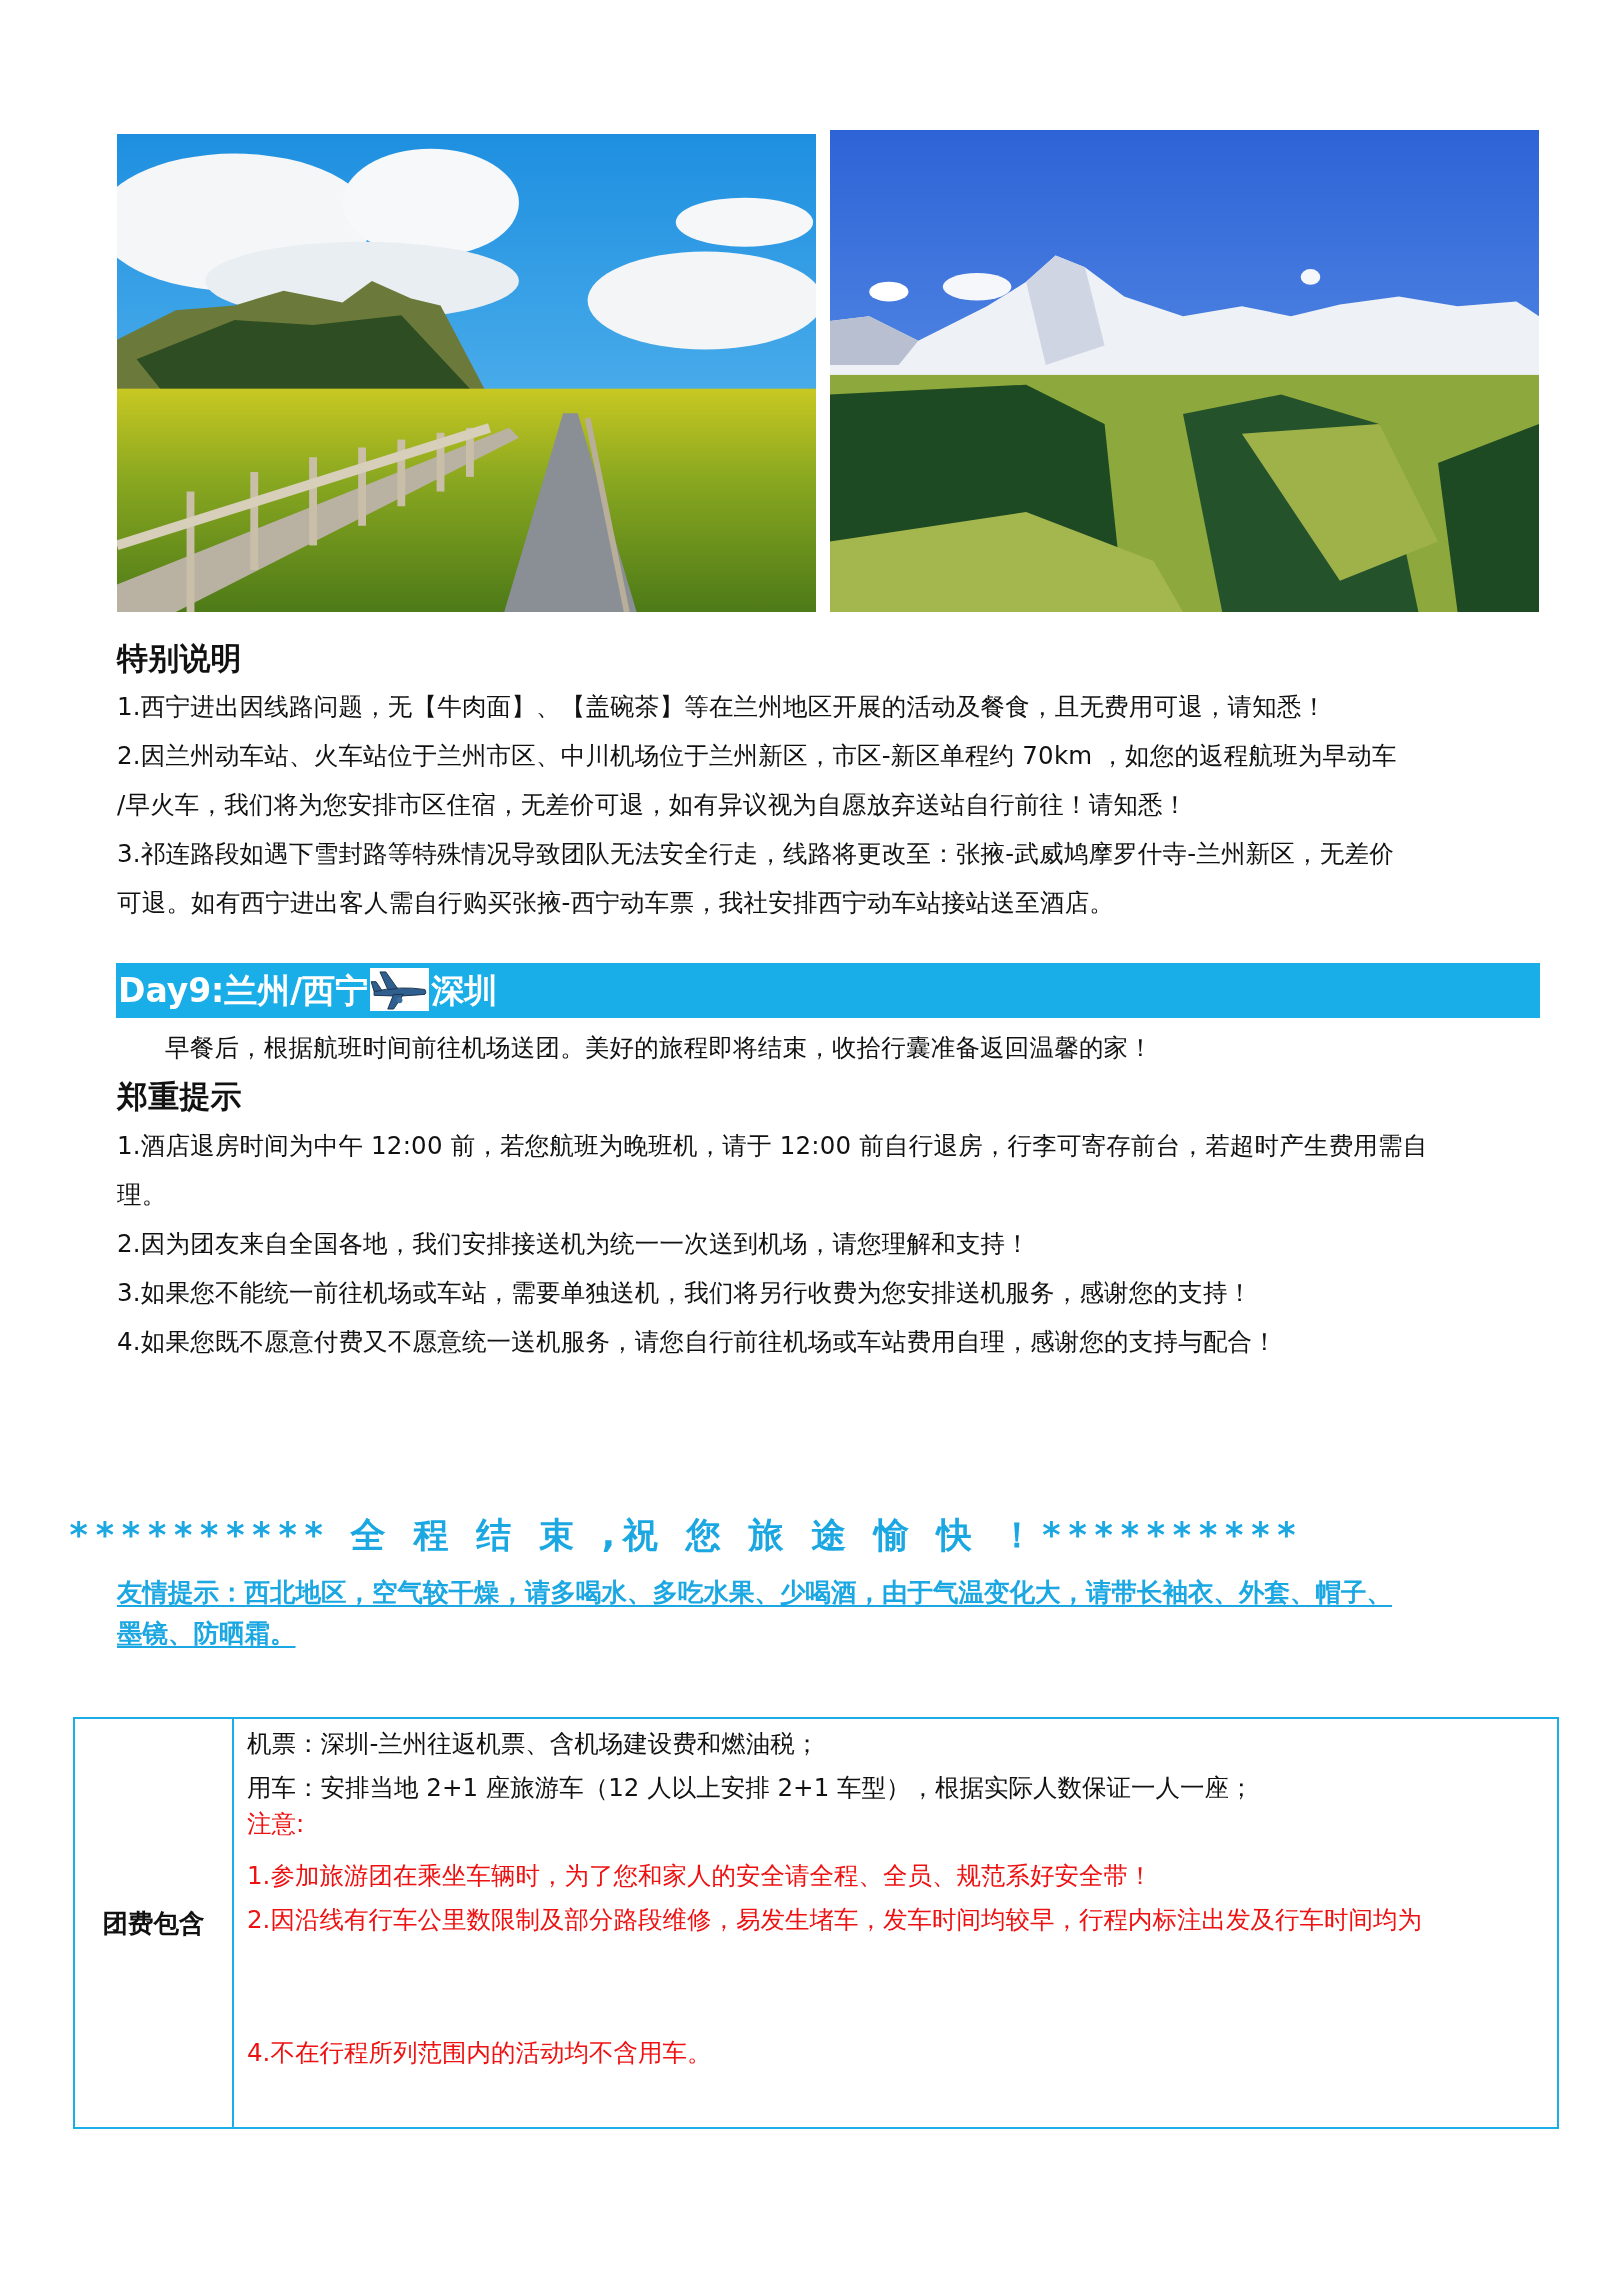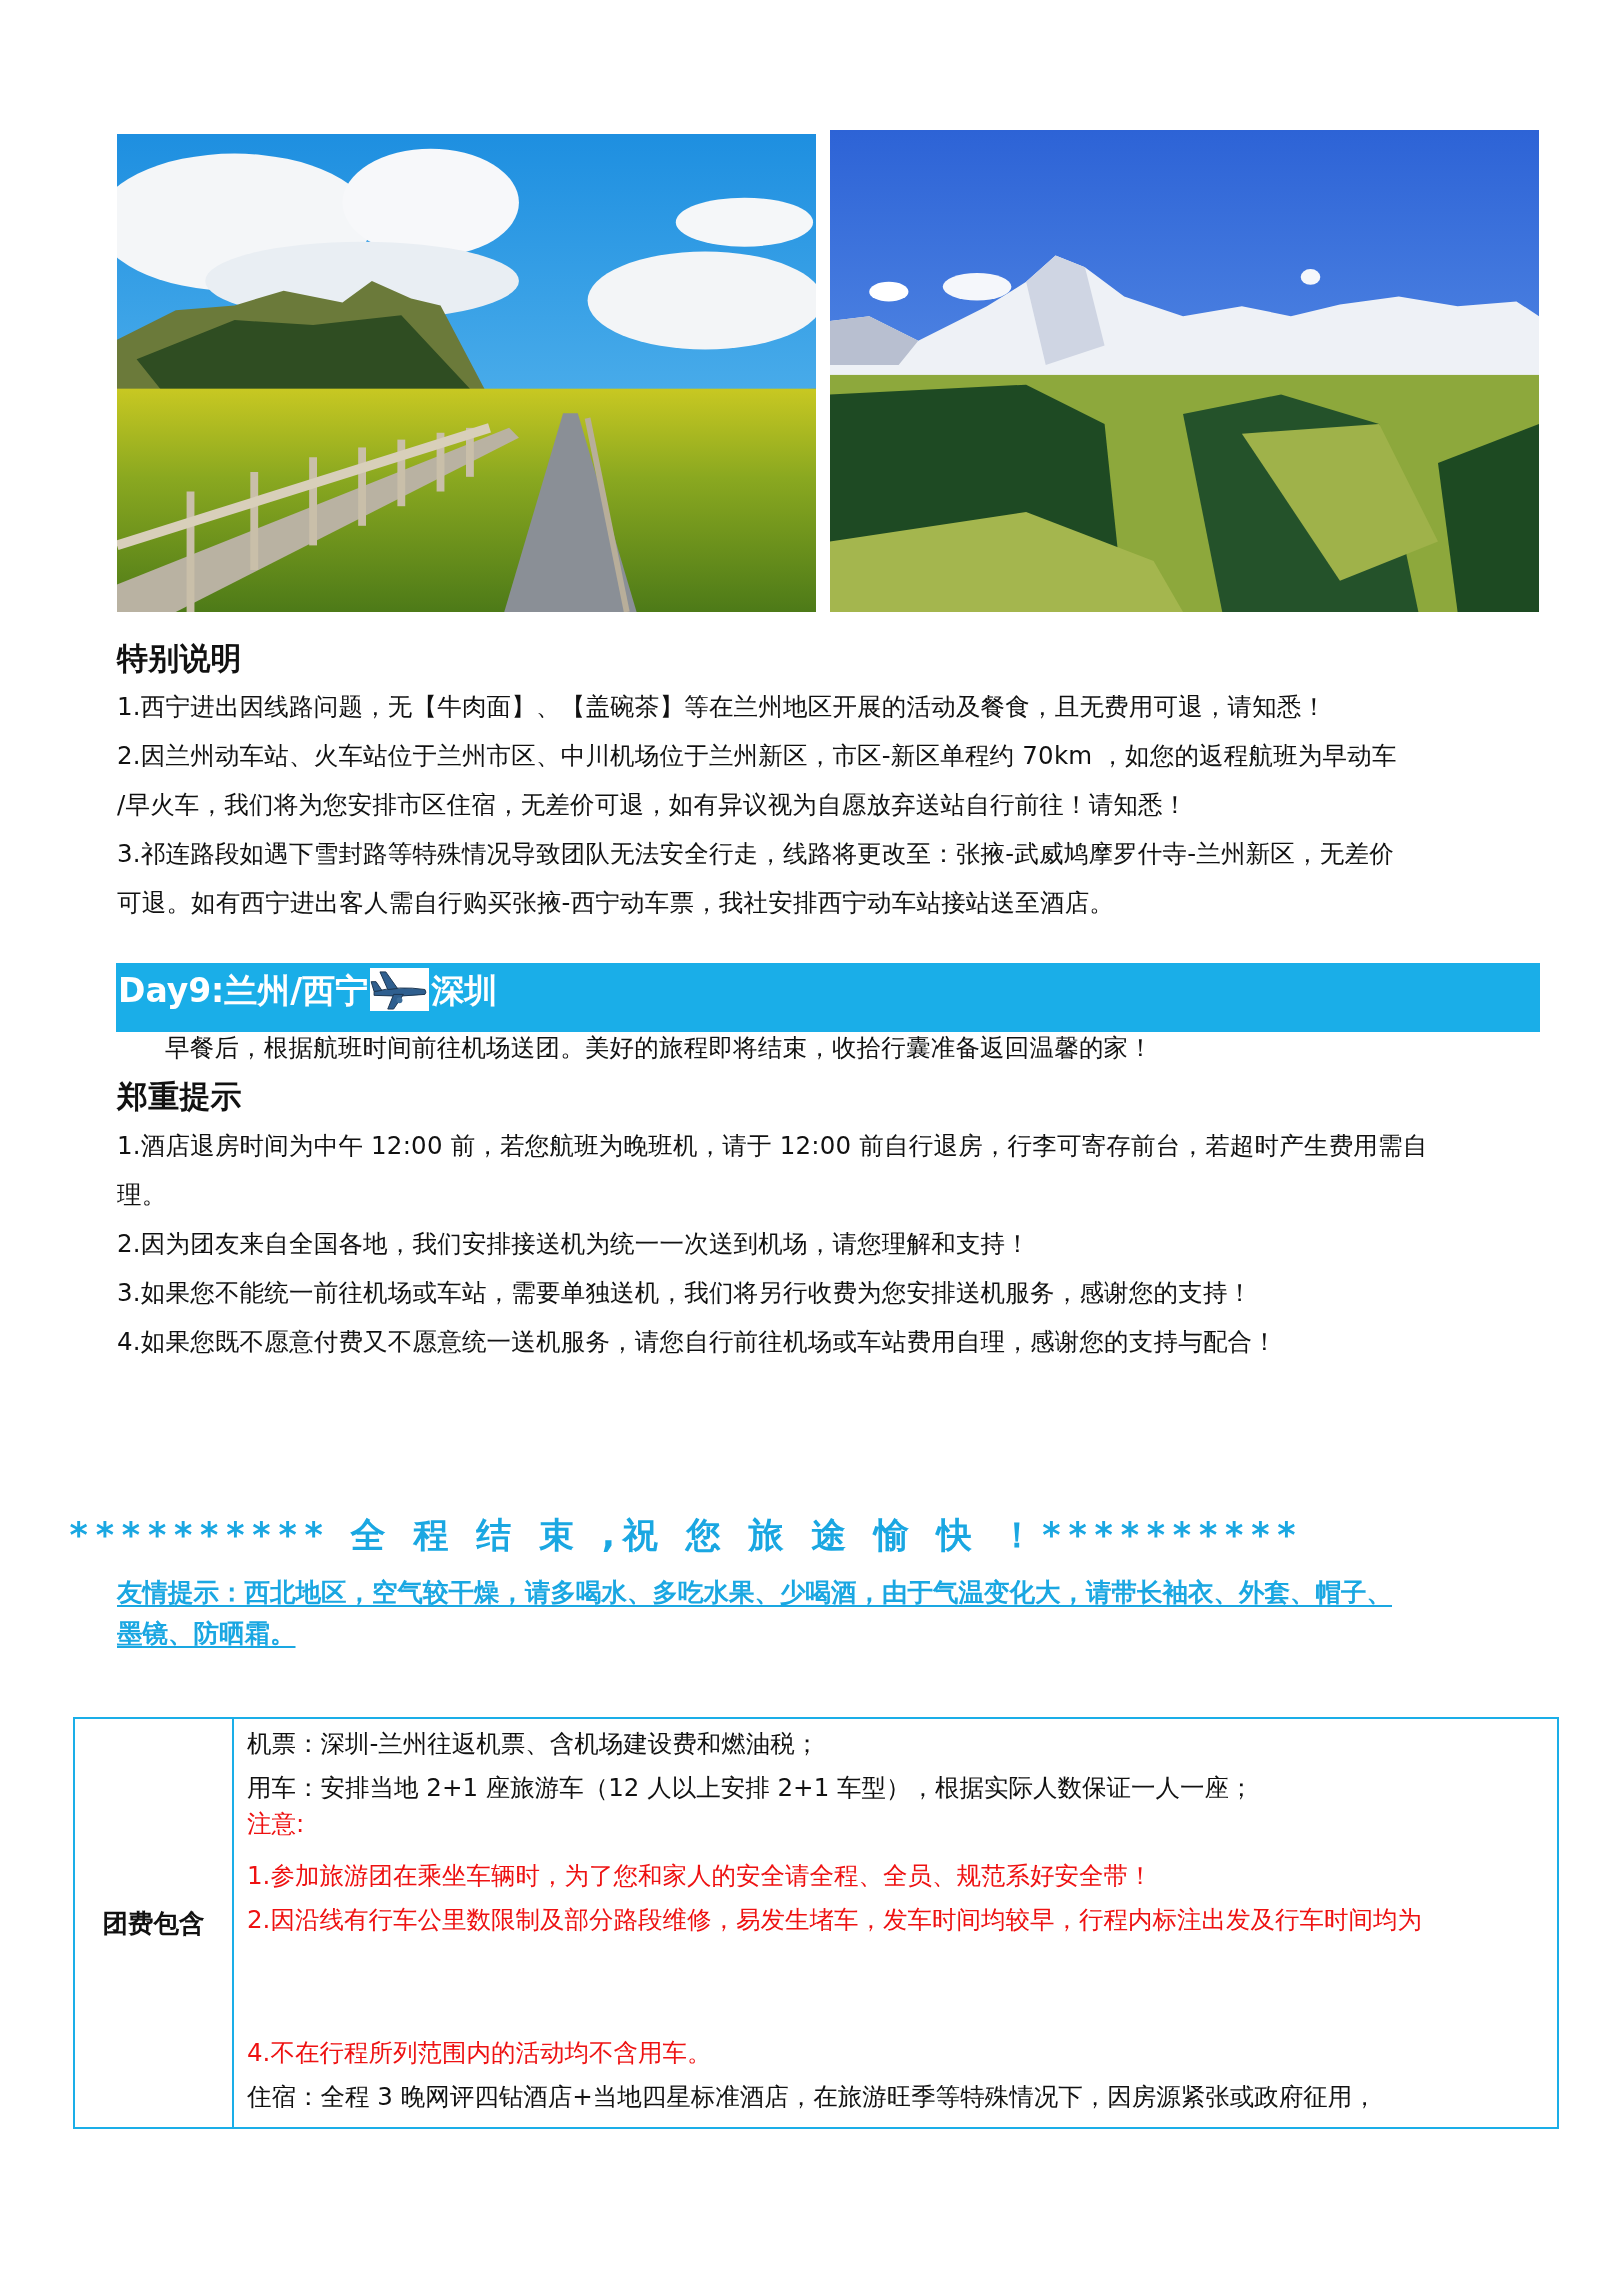--- a/index.html
+++ b/index.html
@@ -14,21 +14,21 @@
   .photo svg { display: block; width: 100%; height: 100%; }
   #photo-left  { left: 117px; top: 134px; width: 699px; height: 478px; }
   #photo-right { left: 830px; top: 130px; width: 709px; height: 482px; }
 
   
   .txt { position: absolute; left: 117px; font-size: 24.5px; line-height: 33px; white-space: nowrap; letter-spacing: 0.2px; }
   .bold-head { font-weight: bold; font-size: 31px; }
 
   
   #day-banner {
-    position: absolute; left: 116px; top: 963px; width: 1424px; height: 69px;
+    position: absolute; left: 116px; top: 963px; width: 1424px; height: 55px;
     background: #1aaee8;
   }
   #day-banner .title {
     position: absolute; left: 2px; top: 6.9px; color: #ffffff; font-weight: bold;
     font-size: 33px; line-height: 41px; white-space: nowrap;
   }
   #day-banner .plane {
     display: inline-block; width: 59px; height: 43px; background: #ffffff;
     vertical-align: middle; margin: -5.9px 2px 0 2px;
   }
@@ -162,16 +162,15 @@
 
 <div id="fee-table">
   <div class="label-cell">团费包含</div>
   <div class="content-cell">
     <div class="row" style="top:7.8px;">机票：深圳-兰州往返机票、含机场建设费和燃油税；</div>
     <div class="row" style="top:52px;">用车：安排当地 2+1 座旅游车（12 人以上安排 2+1 车型），根据实际人数保证一人一座；</div>
     <div class="row red" style="top:88px;">注意:</div>
     <div class="row red" style="top:140px;">1.参加旅游团在乘坐车辆时，为了您和家人的安全请全程、全员、规范系好安全带！</div>
     <div class="row red" style="top:184px;">2.因沿线有行车公里数限制及部分路段维修，易发生堵车，发车时间均较早，行程内标注出发及行车时间均为</div>
     <div class="row red" style="top:317px;">4.不在行程所列范围内的活动均不含用车。</div>
-    <div class="row" style="top:361px;">住宿：全程  3  晚网评四钻酒店+当地四星标准酒店，在旅游旺季等特殊情况下，因房源紧张或政府征用，</div>
   </div>
 </div>
 
 
 </body></html>

